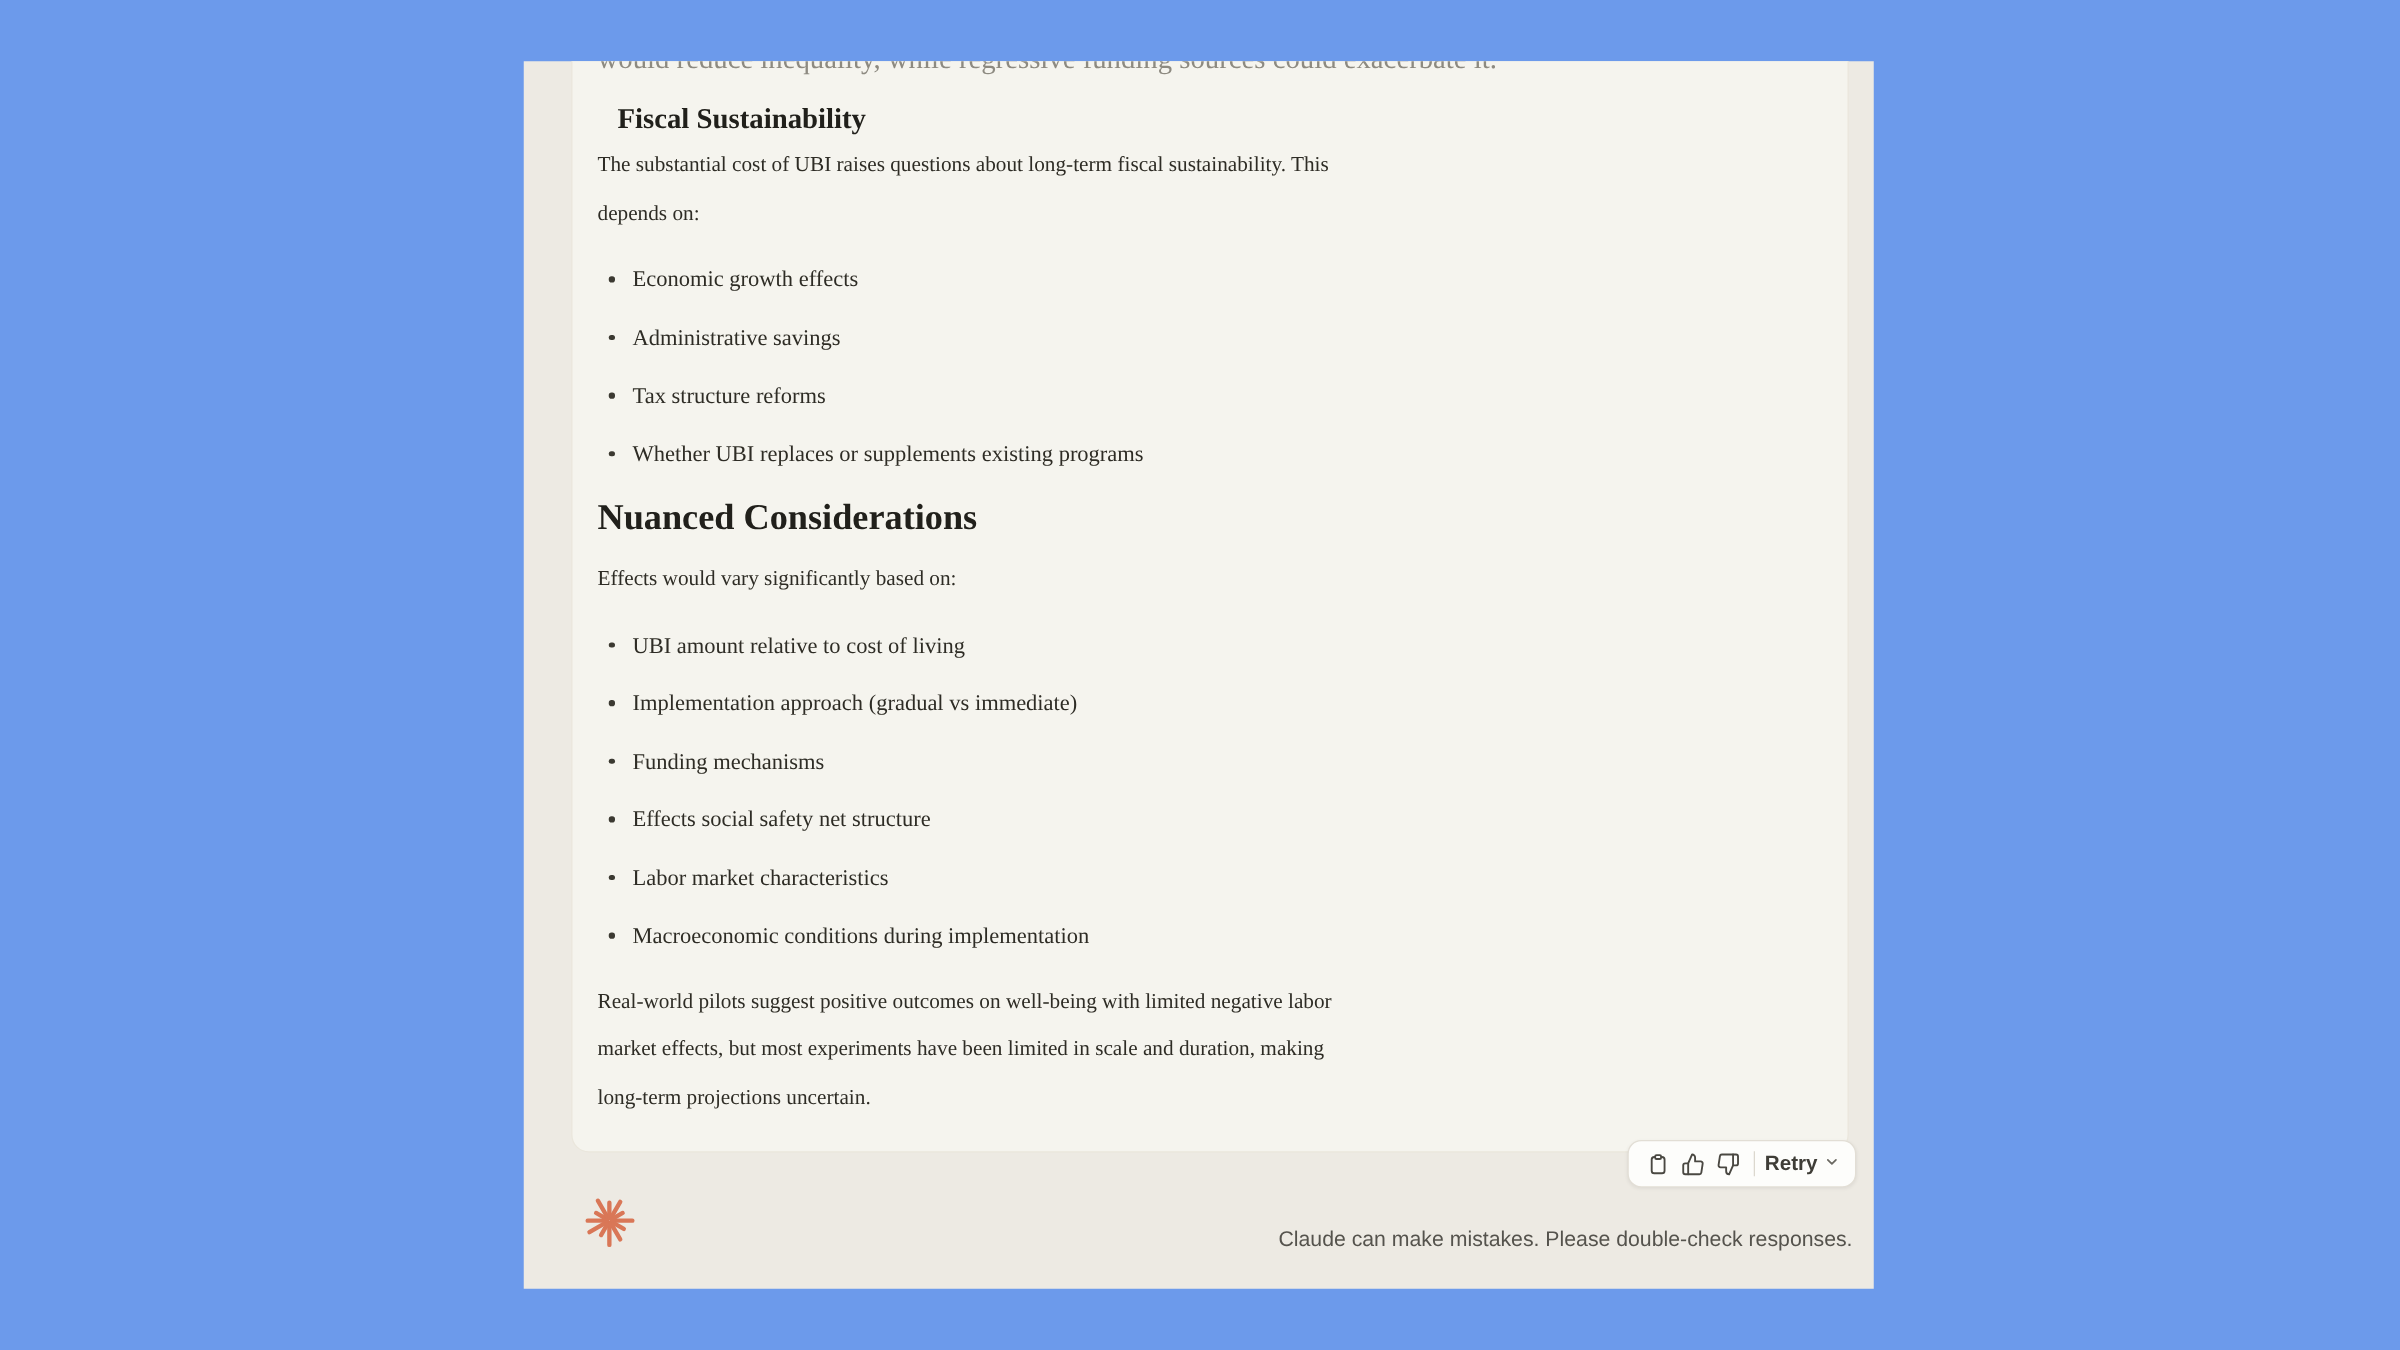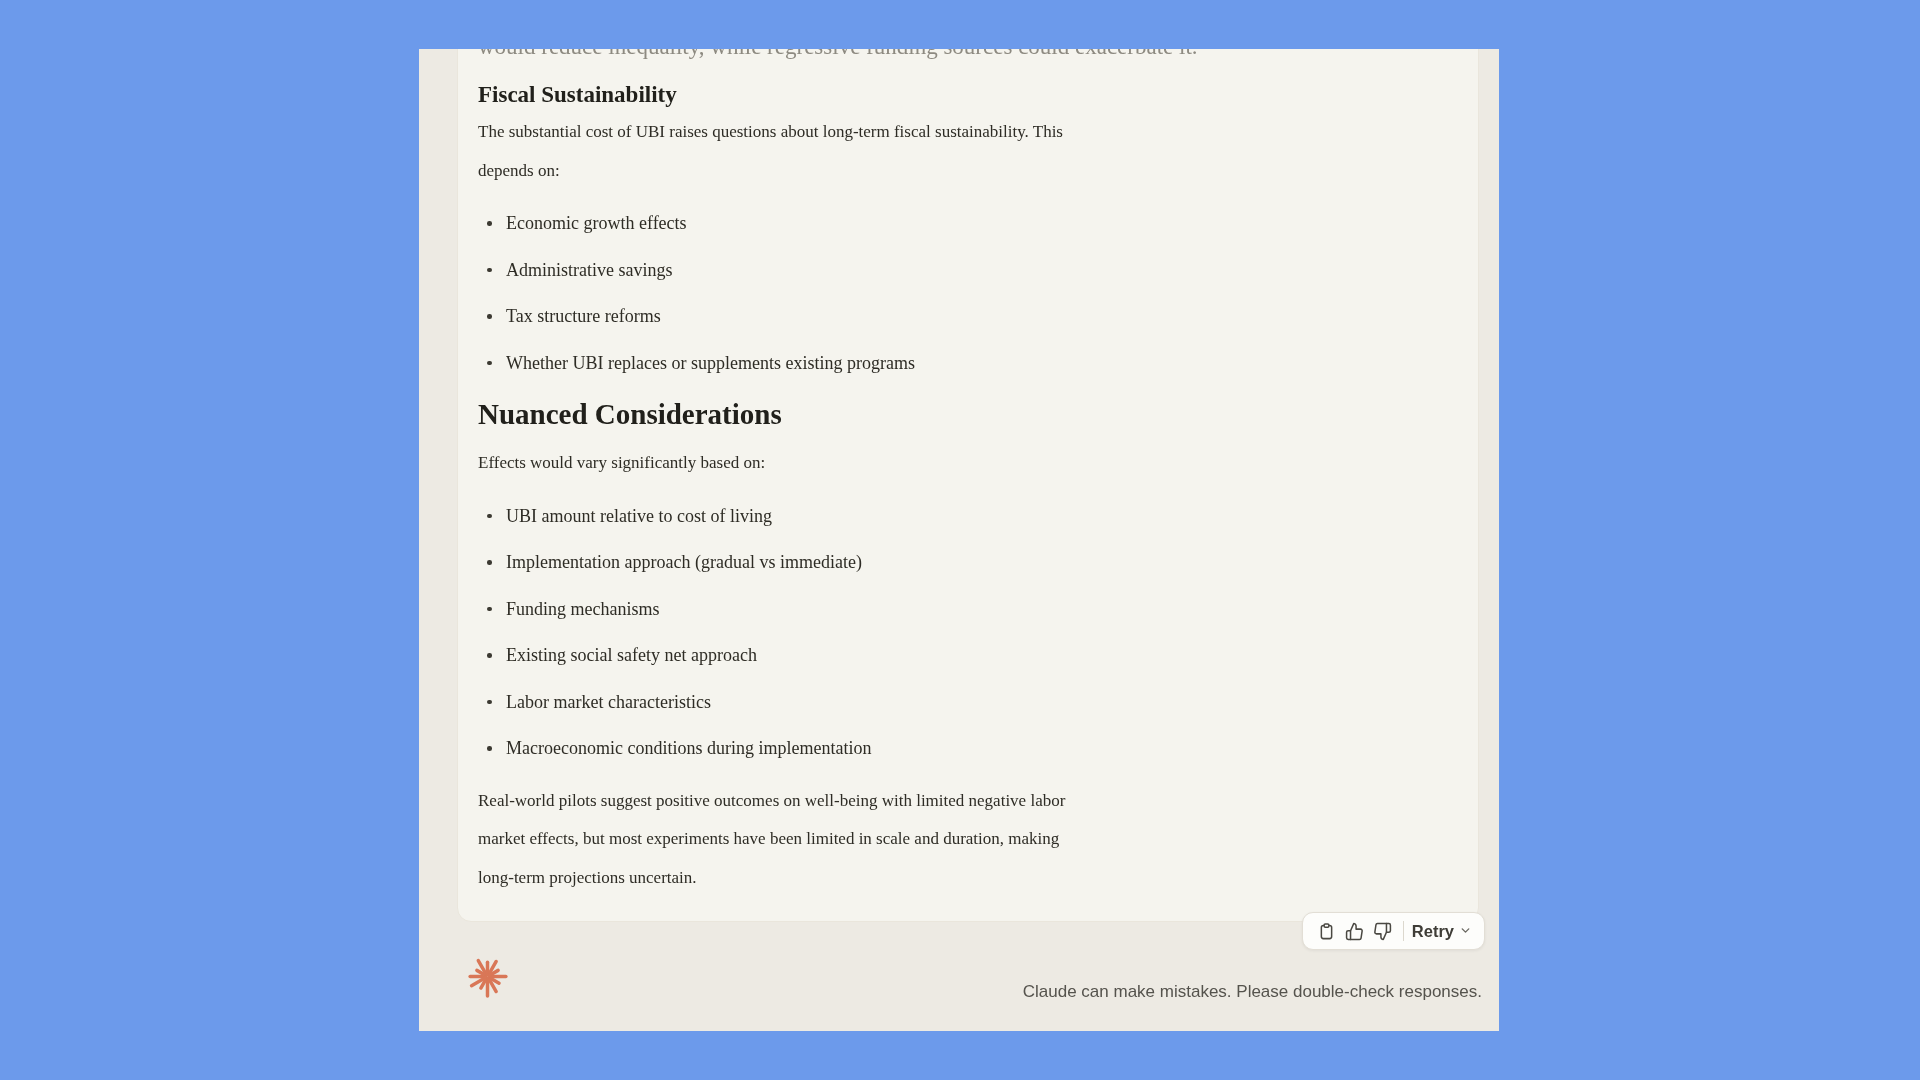--- a/index.html
+++ b/index.html
@@ -27,20 +27,21 @@
   }
   .clipped-line {
     font-size:23px; line-height:38px;
     color: var(--clipped-text, #8D8A81);
     white-space:nowrap;
   }
   .msg h3 {
     font-size:23px; line-height:30px; font-weight:bold;
     color: var(--text-heading, #21201B);
     margin-top:14px;
+    margin-left:16px;
   }
   .msg h2 {
     font-size:29px; line-height:36px; font-weight:bold;
     color: var(--text-heading, #21201B);
     margin-top:12px;
   }
   .msg p {
     font-size:17px; line-height:38.5px;
     margin-top:3px;
     white-space:pre-line;
@@ -116,21 +117,21 @@
           <li>Tax structure reforms</li>
           <li>Whether UBI replaces or supplements existing programs</li>
         </ul>
 
         <h2>Nuanced Considerations</h2>
         <p class="intro2">Effects would vary significantly based on:</p>
         <ul>
           <li>UBI amount relative to cost of living</li>
           <li>Implementation approach (gradual vs immediate)</li>
           <li>Funding mechanisms</li>
-          <li>Existing social safety net approach</li>
+          <li>Effects social safety net structure</li>
           <li>Labor market characteristics</li>
           <li>Macroeconomic conditions during implementation</li>
         </ul>
         <p class="closing">Real-world pilots suggest positive outcomes on well-being with limited negative labor
 market effects, but most experiments have been limited in scale and duration, making
 long-term projections uncertain.</p>
       </div>
     </div>
 
     <div class="action-pill">

